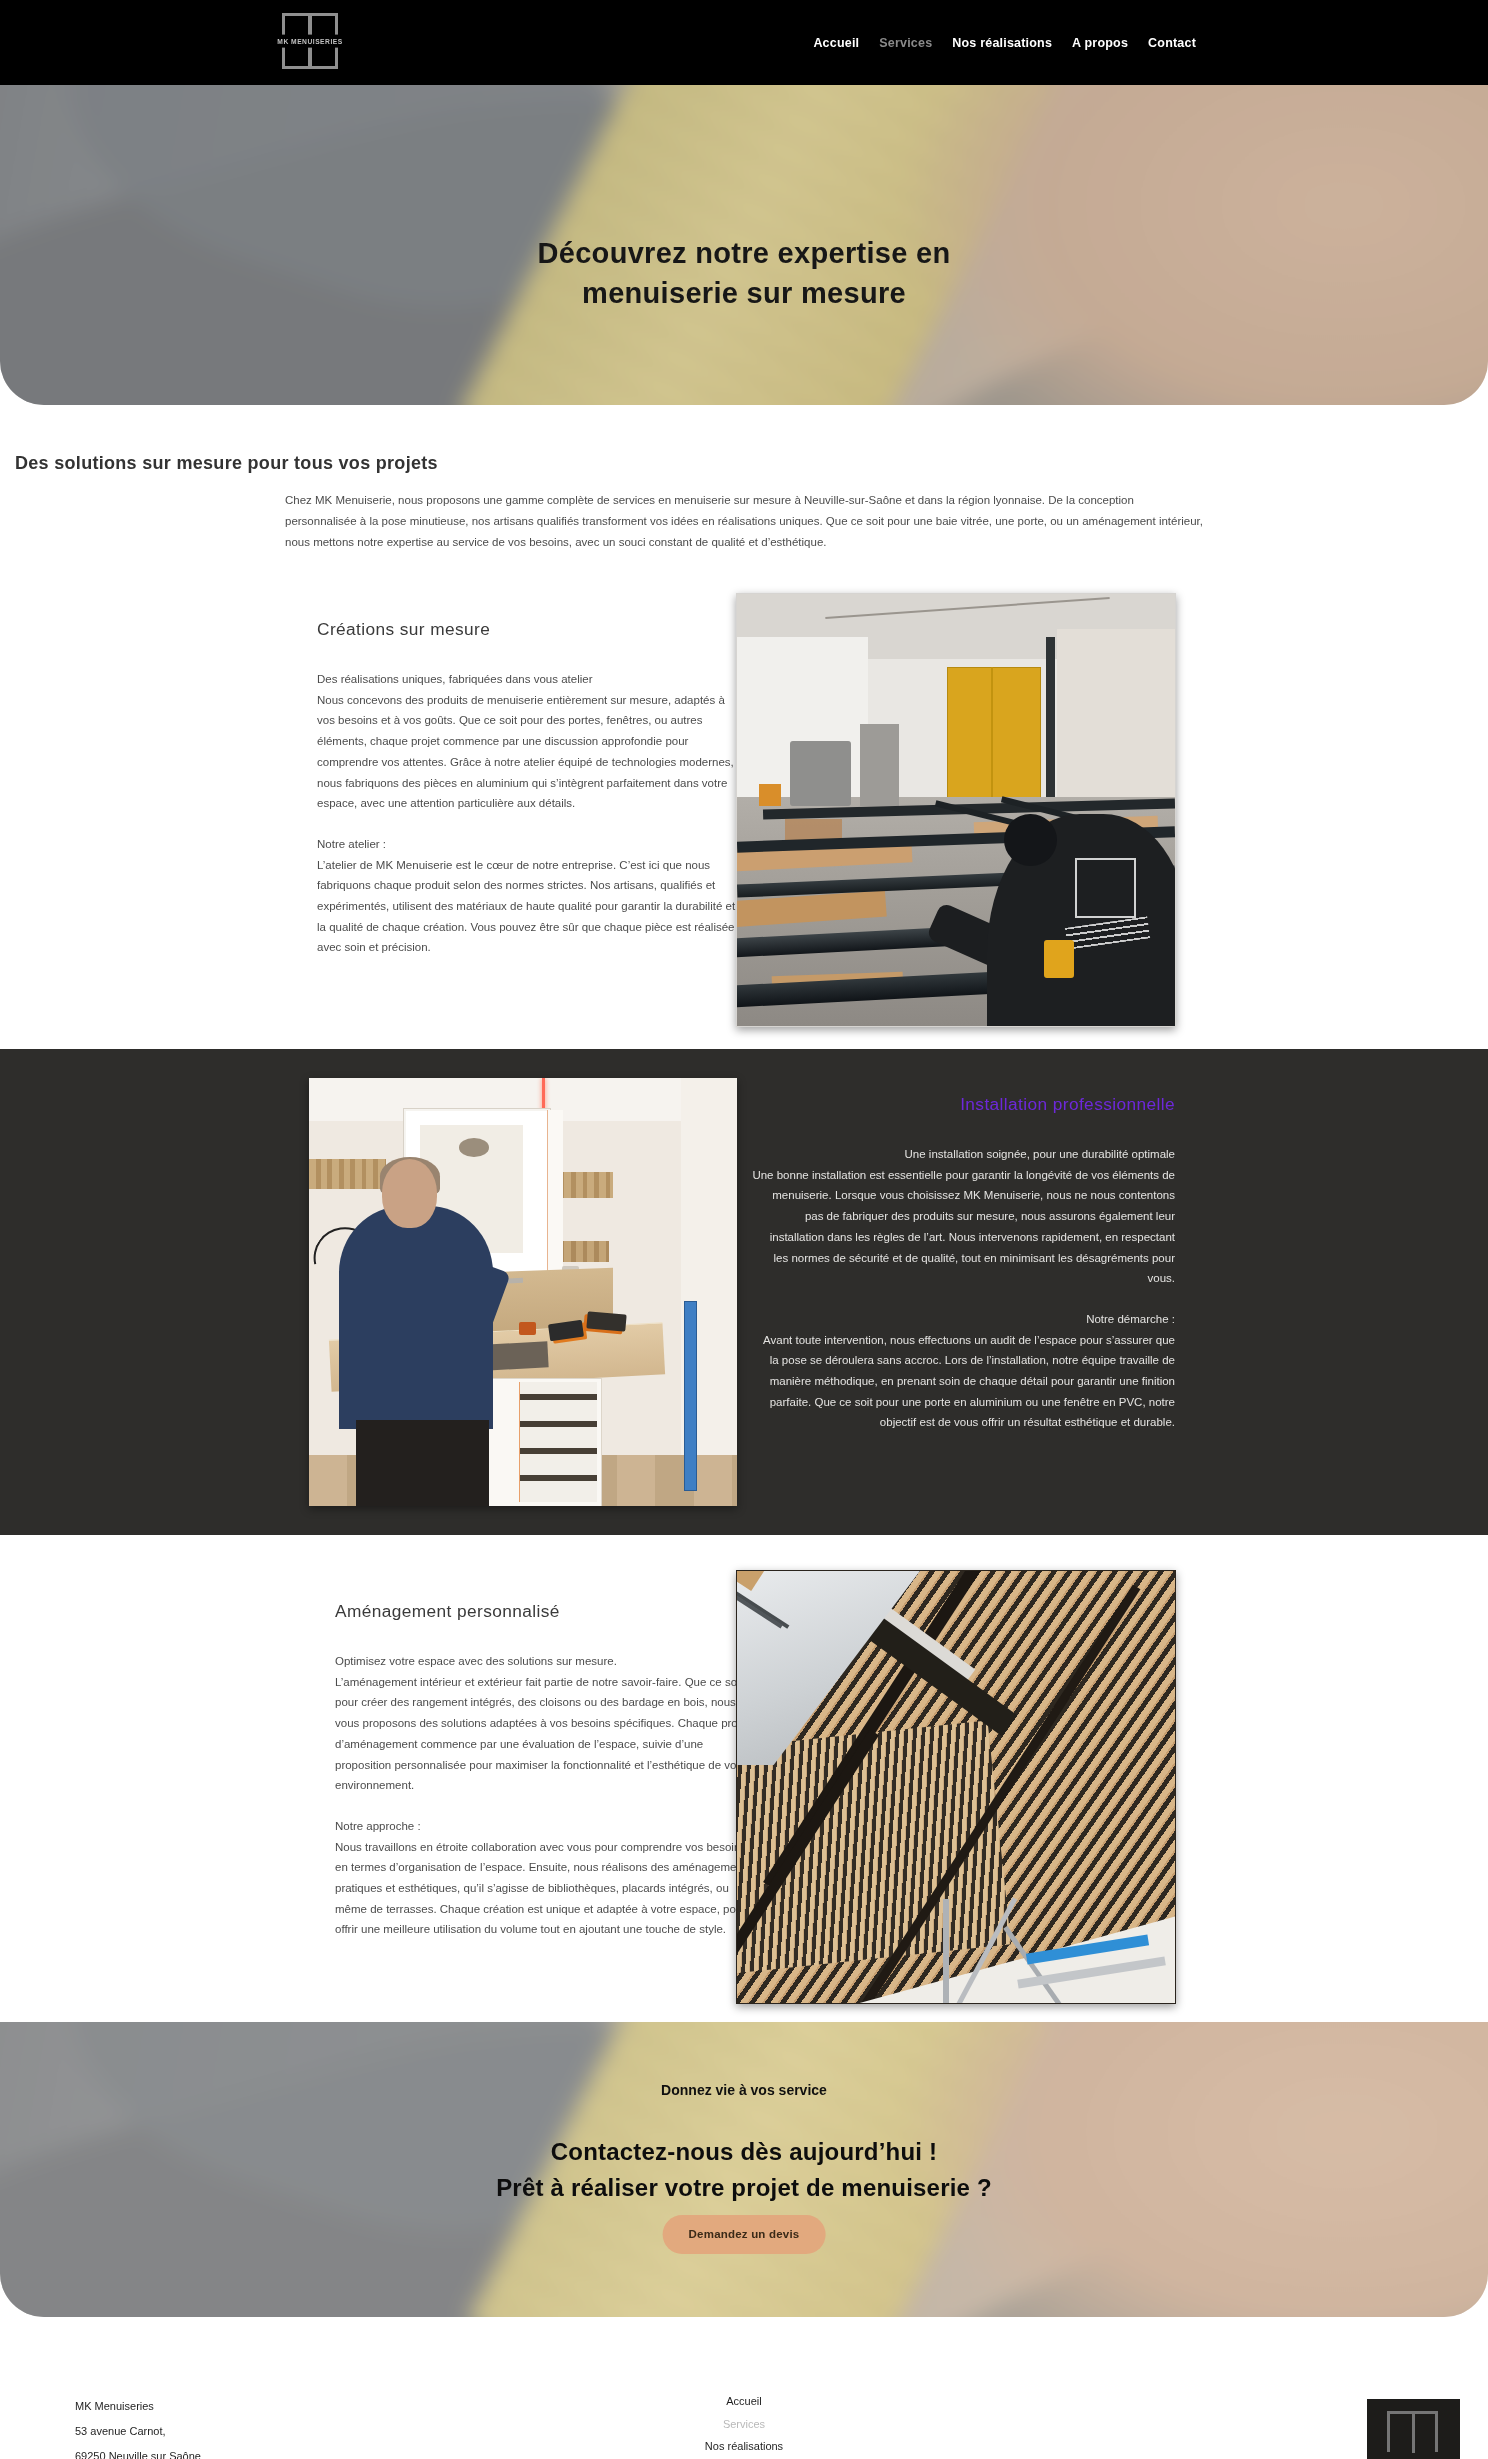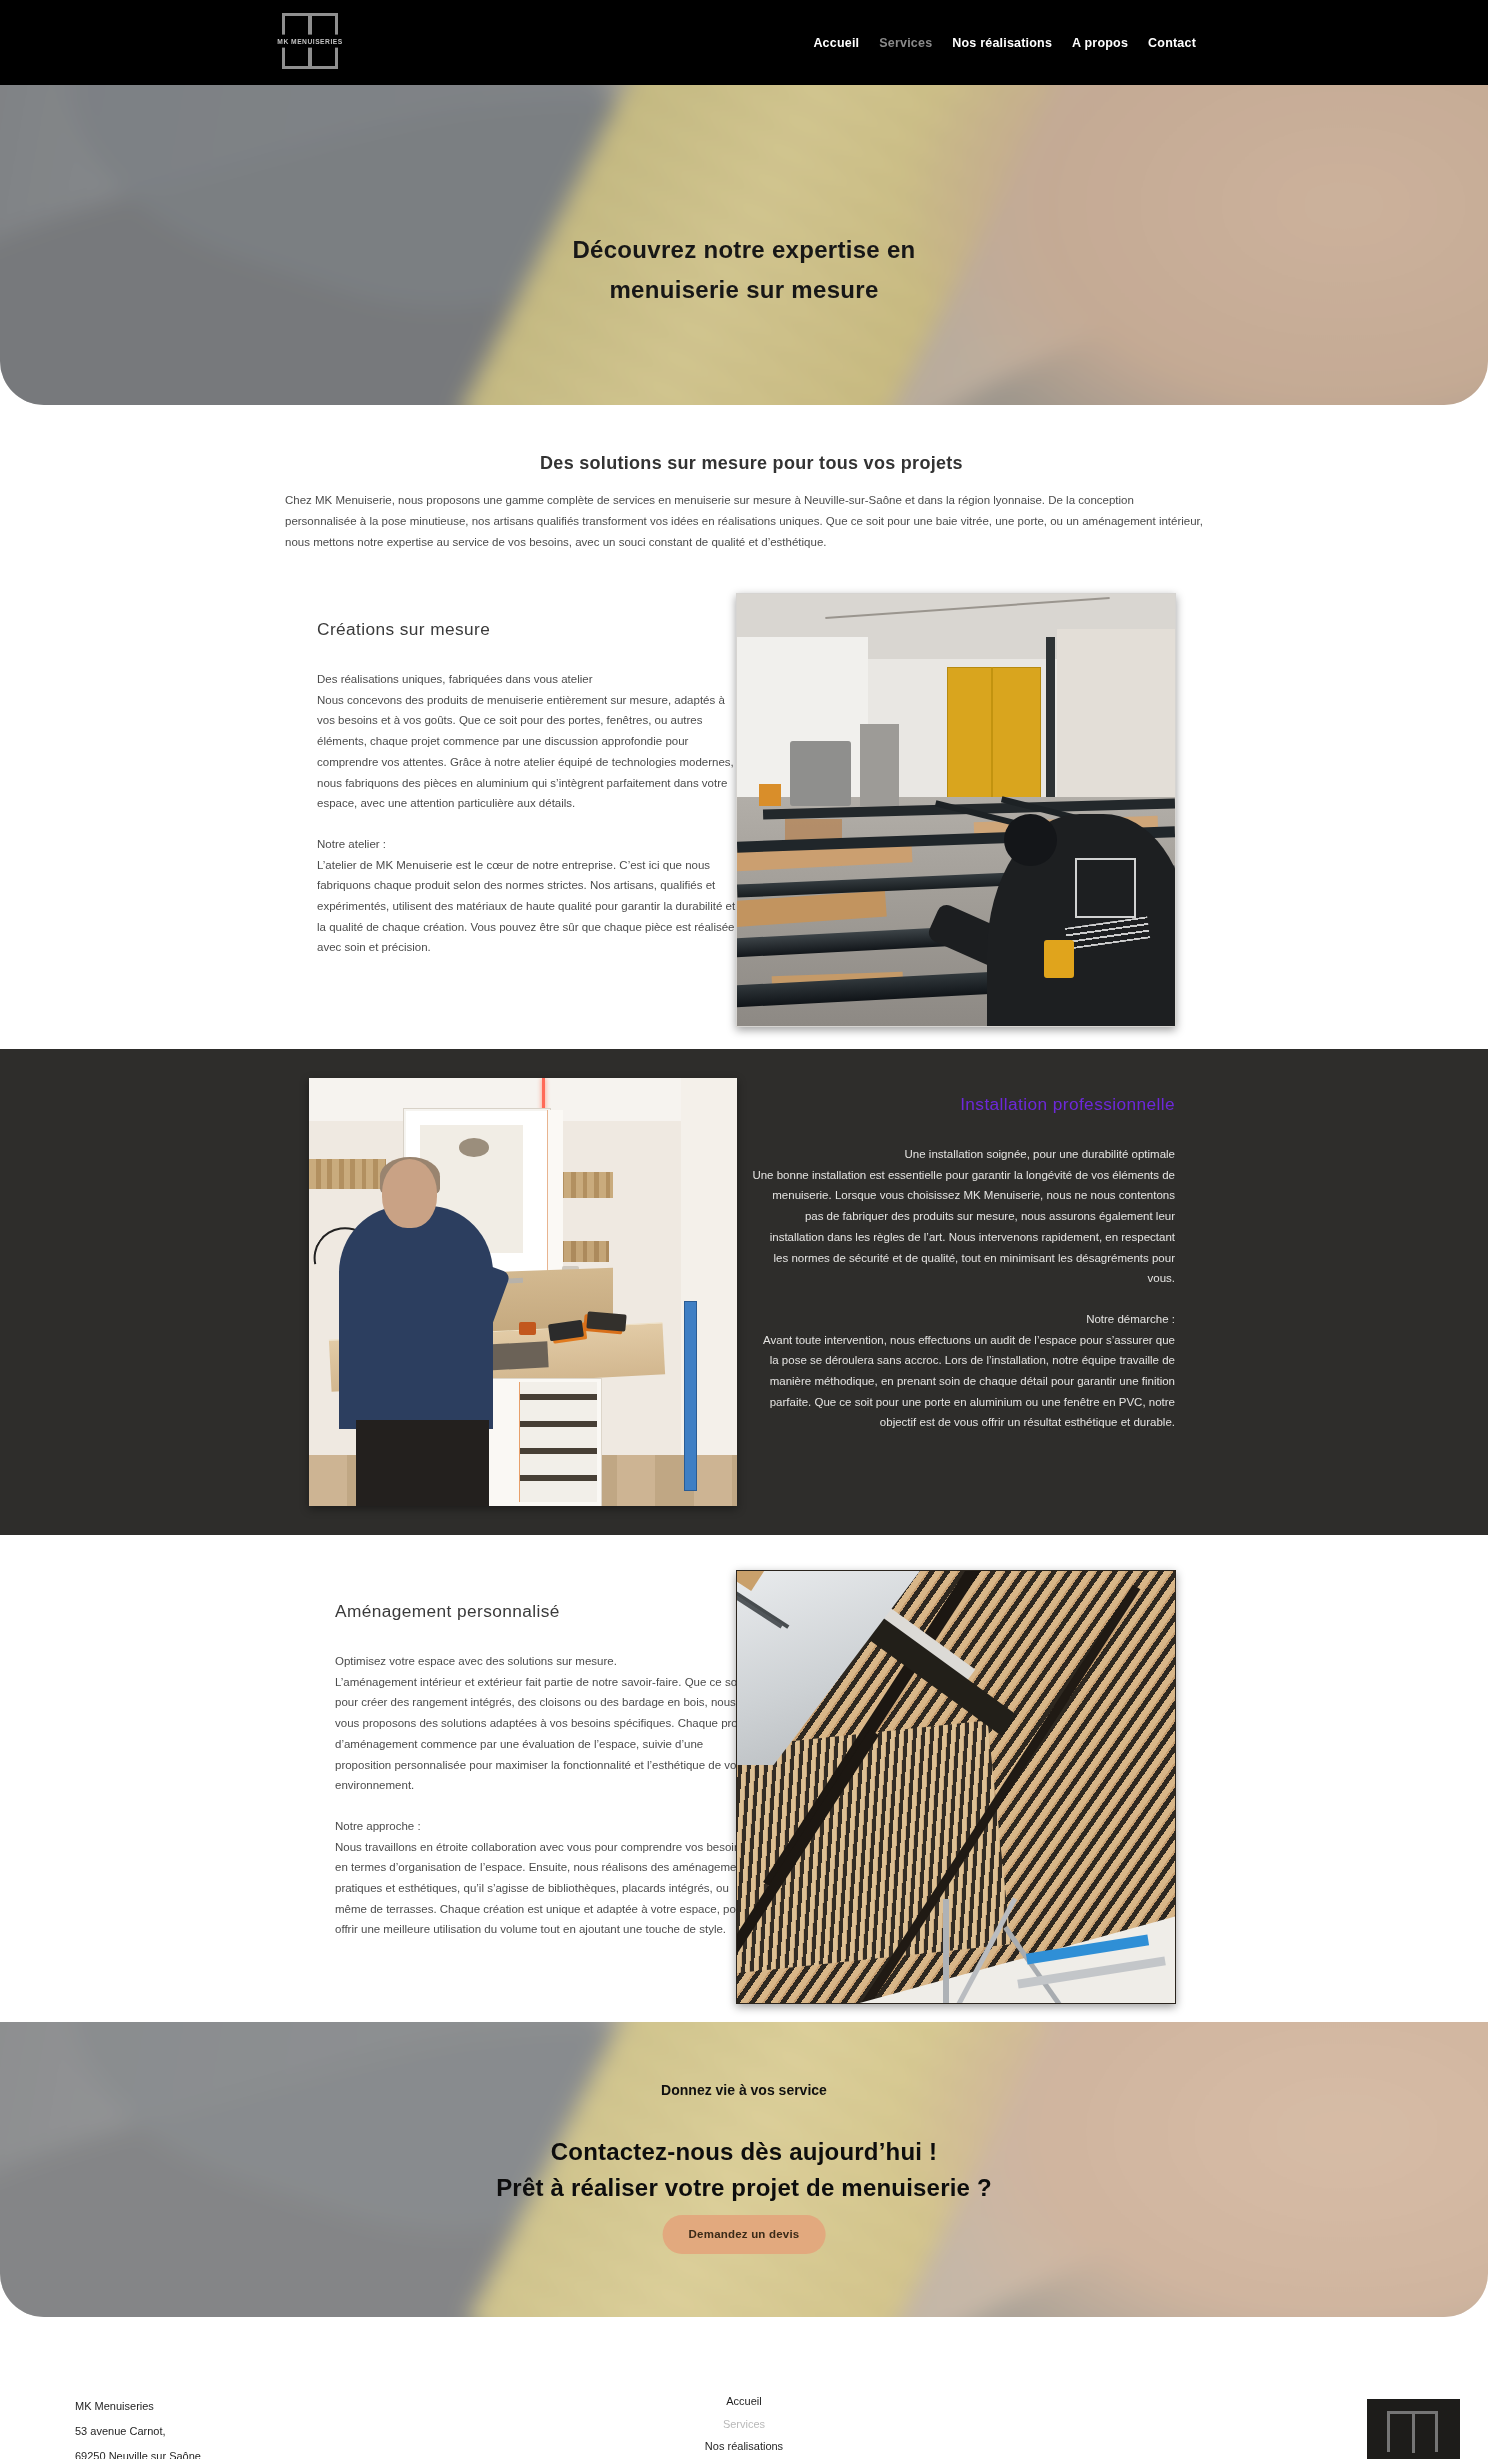--- a/index.html
+++ b/index.html
@@ -24,25 +24,25 @@
   .b-dark2{position:absolute;left:8%;top:-30%;width:34%;height:90%;background:#5b6066;border-radius:40%;transform:rotate(18deg);opacity:.85;}
   .b-tape{position:absolute;left:39%;top:-25%;width:24%;height:150%;transform:rotate(27deg);background:linear-gradient(90deg,#c7b765 0%,#dbc979 45%,#cdb863 100%);}
   .b-tape-ticks{position:absolute;inset:0;background:repeating-linear-gradient(0deg,transparent 0 29px,rgba(120,100,40,.55) 29px 32px);}
   .b-hand{position:absolute;right:-10%;top:-15%;width:50%;height:130%;background:radial-gradient(ellipse at 55% 42%,#d0a989 0%,#c59e7e 48%,rgba(197,158,126,0) 72%);}
   .b-bench{position:absolute;left:55%;top:55%;width:60%;height:60%;background:#6e6a63;border-radius:40%;transform:rotate(-20deg);opacity:.6;}
   .band-overlay{position:absolute;inset:0;background:rgba(196,196,196,.32);}
   .band.cta .band-overlay{background:rgba(228,226,222,.34);}
 
   
   .hero{top:85px;height:320px;}
-  .hero-title{position:absolute;left:0;right:0;top:129px;text-align:center;color:#171717;font-size:24px;line-height:40px;font-weight:600;letter-spacing:0.3px;z-index:2;}
+  .hero-title{position:absolute;left:0;right:0;top:129px;text-align:center;color:#171717;font-size:29px;line-height:40px;font-weight:600;letter-spacing:0.3px;z-index:2;}
   .hero-title span{display:block;}
 
   
-  .intro-title{position:absolute;left:15px;right:0;top:438px;text-align:center;font-size:18px;font-weight:600;color:#333;letter-spacing:0.3px;}
+  .intro-title{position:absolute;left:15px;right:0;top:438px;font-size:18px;font-weight:600;color:#333;letter-spacing:0.3px;}
   .intro-body{position:absolute;left:285px;top:478px;width:918px;font-size:11.5px;line-height:21px;color:#4c4c4c;}
 
   
   .svc-title{font-size:17.3px;font-weight:400;color:#3a3a3a;letter-spacing:0.4px;margin:0 0 29px 0;}
   .svc-text{font-size:11.5px;line-height:20.7px;color:#4c4c4c;}
   .svc-text .blk{display:block;}
   .svc-text .sub{margin-top:20px;}
   .col-creations{position:absolute;left:317px;top:619px;width:420px;}
   .col-install{position:absolute;left:752px;top:1094px;width:423px;text-align:right;}
   .col-install .svc-title{color:#6d28d9;text-align:right;}

